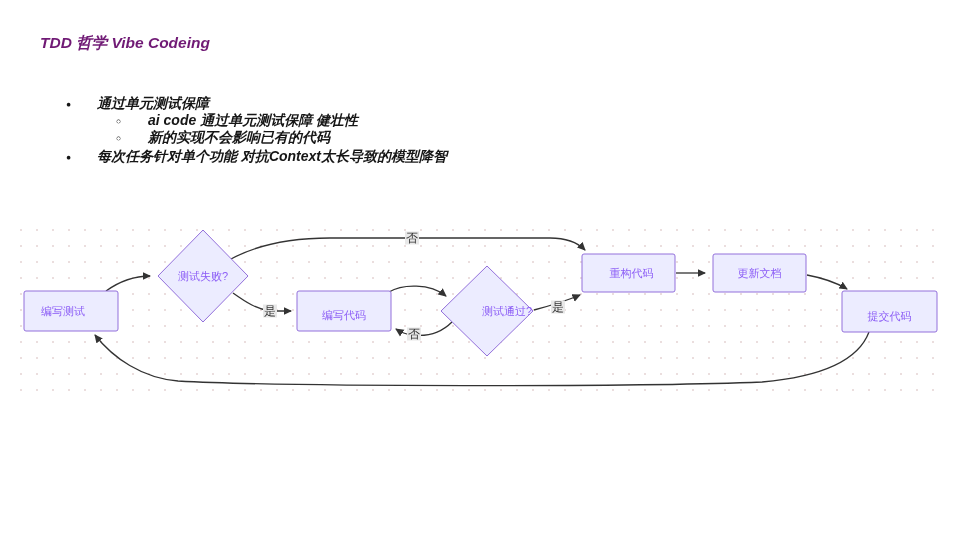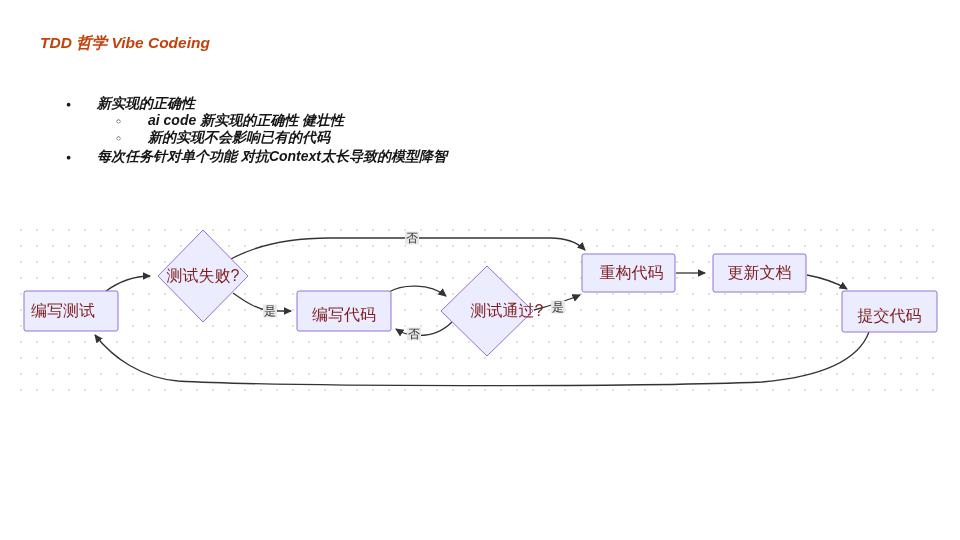--- a/index.html
+++ b/index.html
@@ -4,21 +4,21 @@
 <style>
   html,body{margin:0;padding:0;}
   body{
     width:960px;height:540px;position:relative;overflow:hidden;
     background:#ffffff;
     font-family:"Liberation Sans", sans-serif;
   }
   
   .title{
     position:absolute;left:40px;top:33px;
-    font-size:15.5px;font-weight:bold;font-style:italic;color:#c2410c;
+    font-size:15.5px;font-weight:bold;font-style:italic;color:#701a75;
     white-space:nowrap;
   }
   .note-row{
     position:absolute;display:flex;align-items:center;height:17px;
     font-weight:bold;font-style:italic;color:#161616;font-size:14px;
     white-space:nowrap;
   }
   .note-row .mk{
     font-style:normal;flex:0 0 auto;font-size:8.5px;color:#161616;
     display:flex;align-items:center;
@@ -29,40 +29,40 @@
   
   .dots{
     position:absolute;left:8px;top:216px;width:940px;height:181px;
     background-image:radial-gradient(circle,#ebdede 1.1px,transparent 1.3px);
     background-size:16px 16px;background-position:5px 6px;
   }
   svg.flow{position:absolute;left:0;top:0;}
 
   .node-label{
     position:absolute;display:flex;align-items:center;justify-content:center;
-    font-size:16px;color:#7f1d1d;white-space:nowrap;
+    font-size:11px;color:#8b5cf6;white-space:nowrap;
   }
   .edge-label{
     position:absolute;transform:translate(-50%,-50%);
     background:#e8e8e8;color:#333;font-size:12px;line-height:13px;
     padding:0 1px;white-space:nowrap;
   }
 </style>
 </head>
 <body>
 
 <div class="title">TDD 哲学 Vibe Codeing</div>
 
 <div class="note-row l1" style="top:95px">
   <span class="mk">●</span>
-  <span>新实现的正确性</span>
+  <span>通过单元测试保障</span>
 </div>
 <div class="note-row l2" style="top:112px">
   <span class="mk">○</span>
-  <span>ai code 新实现的正确性 健壮性</span>
+  <span>ai code 通过单元测试保障 健壮性</span>
 </div>
 <div class="note-row l2" style="top:129px">
   <span class="mk">○</span>
   <span>新的实现不会影响已有的代码</span>
 </div>
 <div class="note-row l1" style="top:148px">
   <span class="mk">●</span>
   <span>每次任务针对单个功能 对抗Context太长导致的模型降智</span>
 </div>
 

